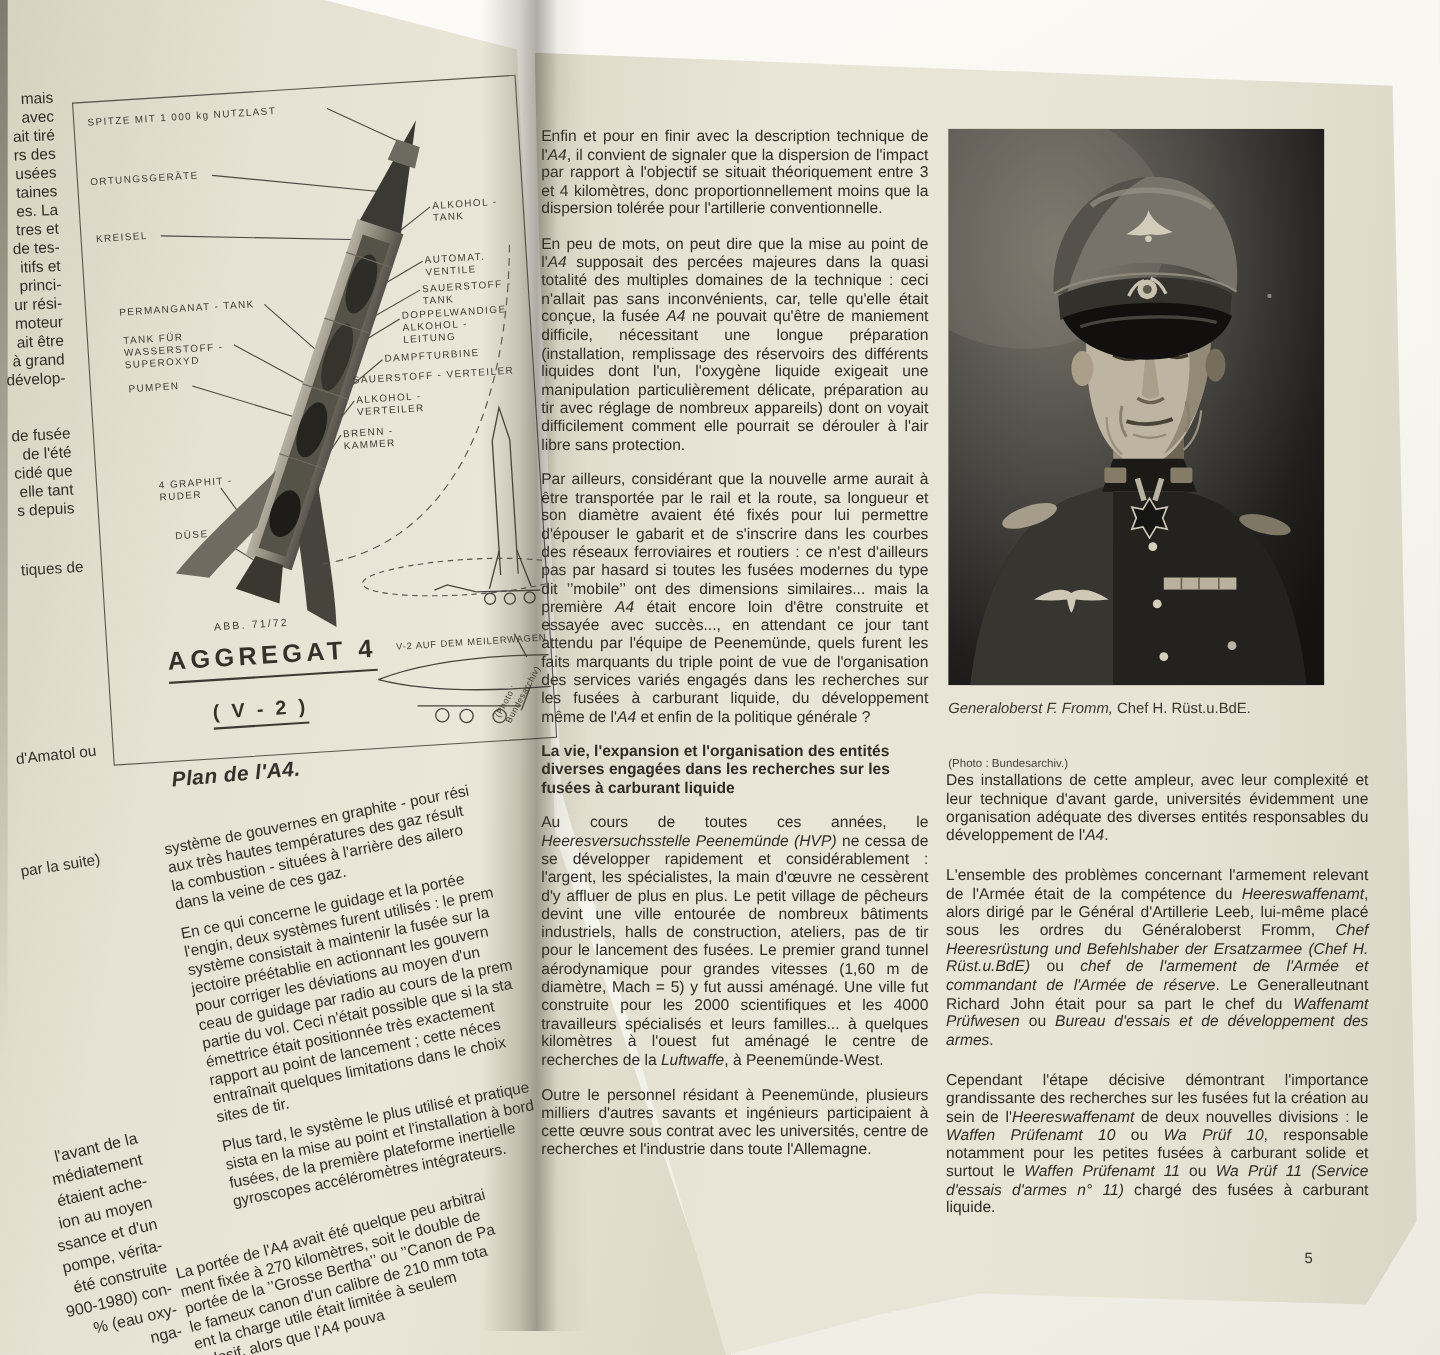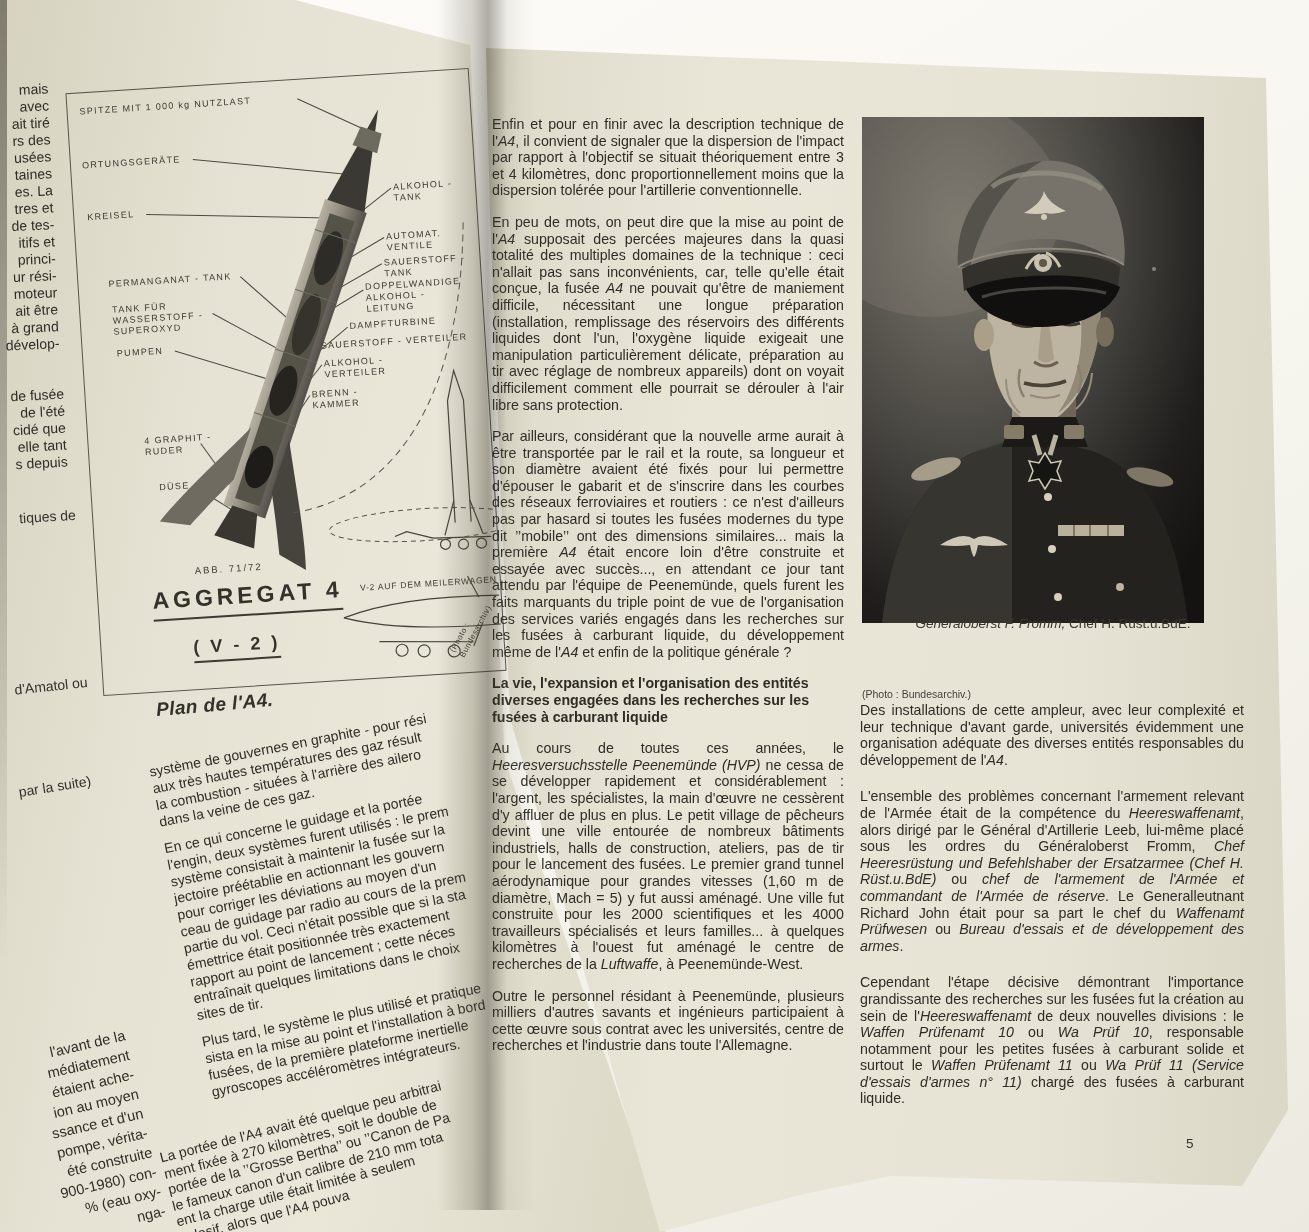--- a/index.html
+++ b/index.html
@@ -52,21 +52,21 @@
   .dcredit{left:340px;top:546px;font-size:8px;transform:rotate(-58deg);letter-spacing:.5px;}
   .plan{left:156px;top:694px;font-size:19px;font-style:italic;font-weight:600;
     transform:rotate(-5deg);letter-spacing:.4px;z-index:2;}
 
   
   .rpz{z-index:4;}
   .rp-col1{left:492px;top:116px;width:352px;font-size:14.2px;line-height:16.6px;text-align:justify;color:#2e2c25;}
   .rp-col1 .para{margin:0 0 15px 0;}
   .rhead{font-weight:700;margin:26px 0 14px 0;text-align:left;}
   .rp-photo{left:862px;top:117px;width:342px;height:506px;}
-  .rp-cap{left:862px;top:616px;width:382px;font-size:13.5px;color:#38362d;text-align:center;}
+  .rp-cap{left:862px;top:636px;width:382px;font-size:13.5px;color:#38362d;}
   .rp-credit{left:862px;top:688px;width:344px;text-align:left;font-size:10.5px;color:#45433a;}
   .rp-col2{left:860px;top:702px;width:384px;font-size:14.2px;line-height:16.6px;text-align:justify;color:#2e2c25;}
   .rp-col2 .para{margin:0 0 20px 0;}
   .rp-num{left:1186px;top:1136px;font-size:13.5px;color:#34322b;}
 </style>
 </head>
 <body>
 
 <div id="canvas">
 

